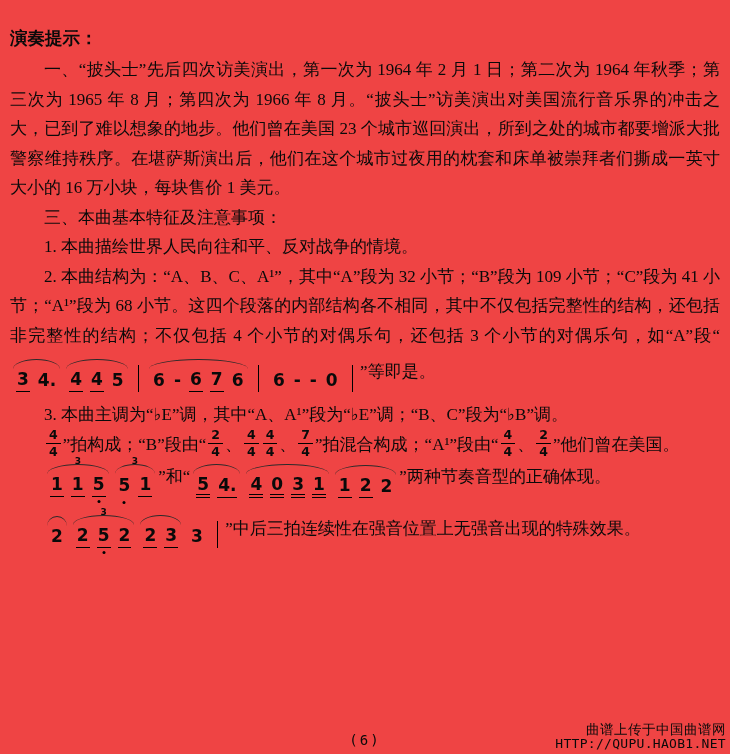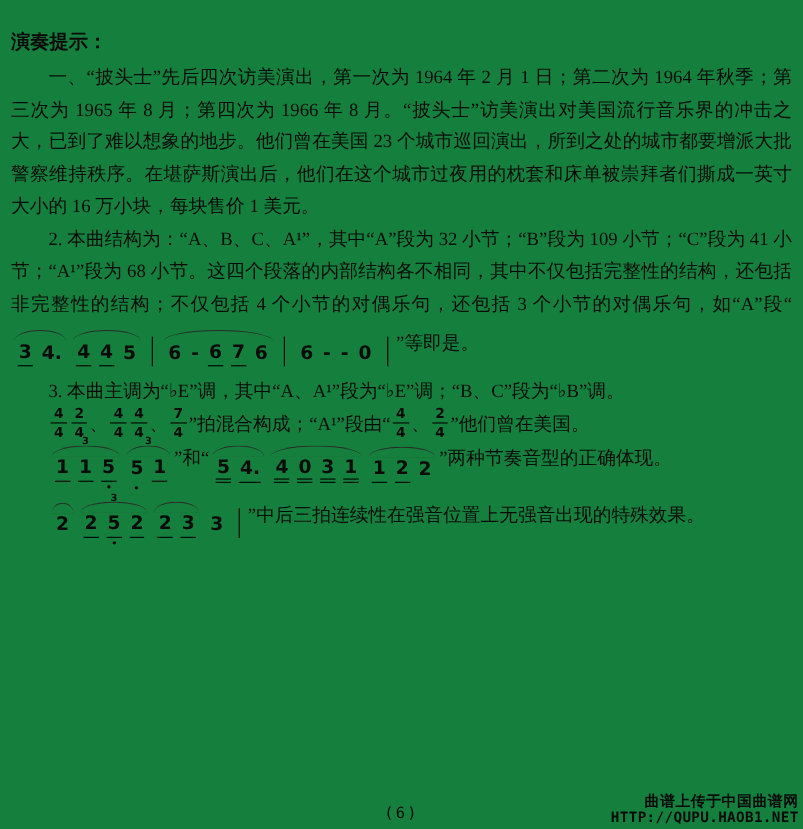--- a/index.html
+++ b/index.html
@@ -1,19 +1,19 @@
 <!DOCTYPE html>
 <html><head>
 <meta charset="utf-8">
 <style>
   html,body{margin:0;padding:0;background:#e8e8e8;}
   .page{
     position:relative;
     width:730px;height:754px;
-    background:#15803d;
+    background:#ef4444;
     box-sizing:border-box;
     padding:24px 10px 0 10px;
     overflow:hidden;
     font-family:"Liberation Serif","DejaVu Serif",serif;
     color:#0a0a0a;
     font-size:17px;
   }
   .title{
     margin:0 0 3px 0;
     font-size:17.5px;
@@ -109,37 +109,39 @@
     text-align:center;
     font-family:"DejaVu Sans Mono","Liberation Mono",monospace;
     font-size:14px;
     letter-spacing:2px;
   }
   .footer-site{
     position:absolute;
     right:4px;bottom:2px;
     text-align:right;
     font-family:"DejaVu Sans Mono","Liberation Mono",monospace;
-    font-weight:bold;
+    font-weight:normal;
     line-height:1.15;
   }
   .footer-site .site-name{font-size:13.5px;letter-spacing:0.5px;}
   .footer-site .site-url{font-size:13px;letter-spacing:0.3px;}
 </style>
 </head>
 <body>
 
 <div class="page">
 
   <h1 class="title">演奏提示：</h1>
 
   <p class="para">一、“披头士”先后四次访美演出，第一次为 1964 年 2 月 1 日；第二次为 1964 年秋季；第三次为 1965 年 8 月；第四次为 1966 年 8 月。“披头士”访美演出对美国流行音乐界的冲击之大，已到了难以想象的地步。他们曾在美国 23 个城市巡回演出，所到之处的城市都要增派大批警察维持秩序。在堪萨斯演出后，他们在这个城市过夜用的枕套和床单被崇拜者们撕成一英寸大小的 16 万小块，每块售价 1 美元。</p>
 
 
-
+  <p class="para">三、本曲基本特征及注意事项：</p>
+
+  <p class="para">1. 本曲描绘世界人民向往和平、反对战争的情境。</p>
 
   <p class="para"><span class="seg">2. 本曲结构为：“A、B、C、A¹”，其中“A”段为 32 小节；“B”段为 109 小节；“C”段为 41 小节；“A¹”段为 68 小节。这四个段落的内部结构各不相同，其中不仅包括完整性的结构，还包括非完整性的结构；不仅包括 4 个小节的对偶乐句，还包括 3 个小节的对偶乐句，如“A”段“</span><span class="notation">
         <span class="ngroup">
           <span class="narc"></span>
           <span class="nnote u1">3</span>
           <span class="nnote">4.</span>
         </span>
         <span class="ngroup">
           <span class="narc"></span>
           <span class="nnote u1">4</span>
@@ -163,21 +165,21 @@
           <span class="nnote">0</span>
         </span>
         <span class="nbar"></span>
       </span><span class="seg">”等即是。</span></p>
 
   <p class="para">3. 本曲主调为“♭E”调，其中“A、A¹”段为“♭E”调；“B、C”段为“♭B”调。</p>
 
   <p class="para"><span class="frac">
         <span class="fnum">4</span>
         <span class="fden">4</span>
-      </span><span class="frac">
+      </span><span class="seg">”拍构成；“B”段由“</span><span class="frac">
         <span class="fnum">2</span>
         <span class="fden">4</span>
       </span><span class="seg">、</span><span class="frac">
         <span class="fnum">4</span>
         <span class="fden">4</span>
       </span><span class="frac">
         <span class="fnum">4</span>
         <span class="fden">4</span>
       </span><span class="seg">、</span><span class="frac">
         <span class="fnum">7</span>

